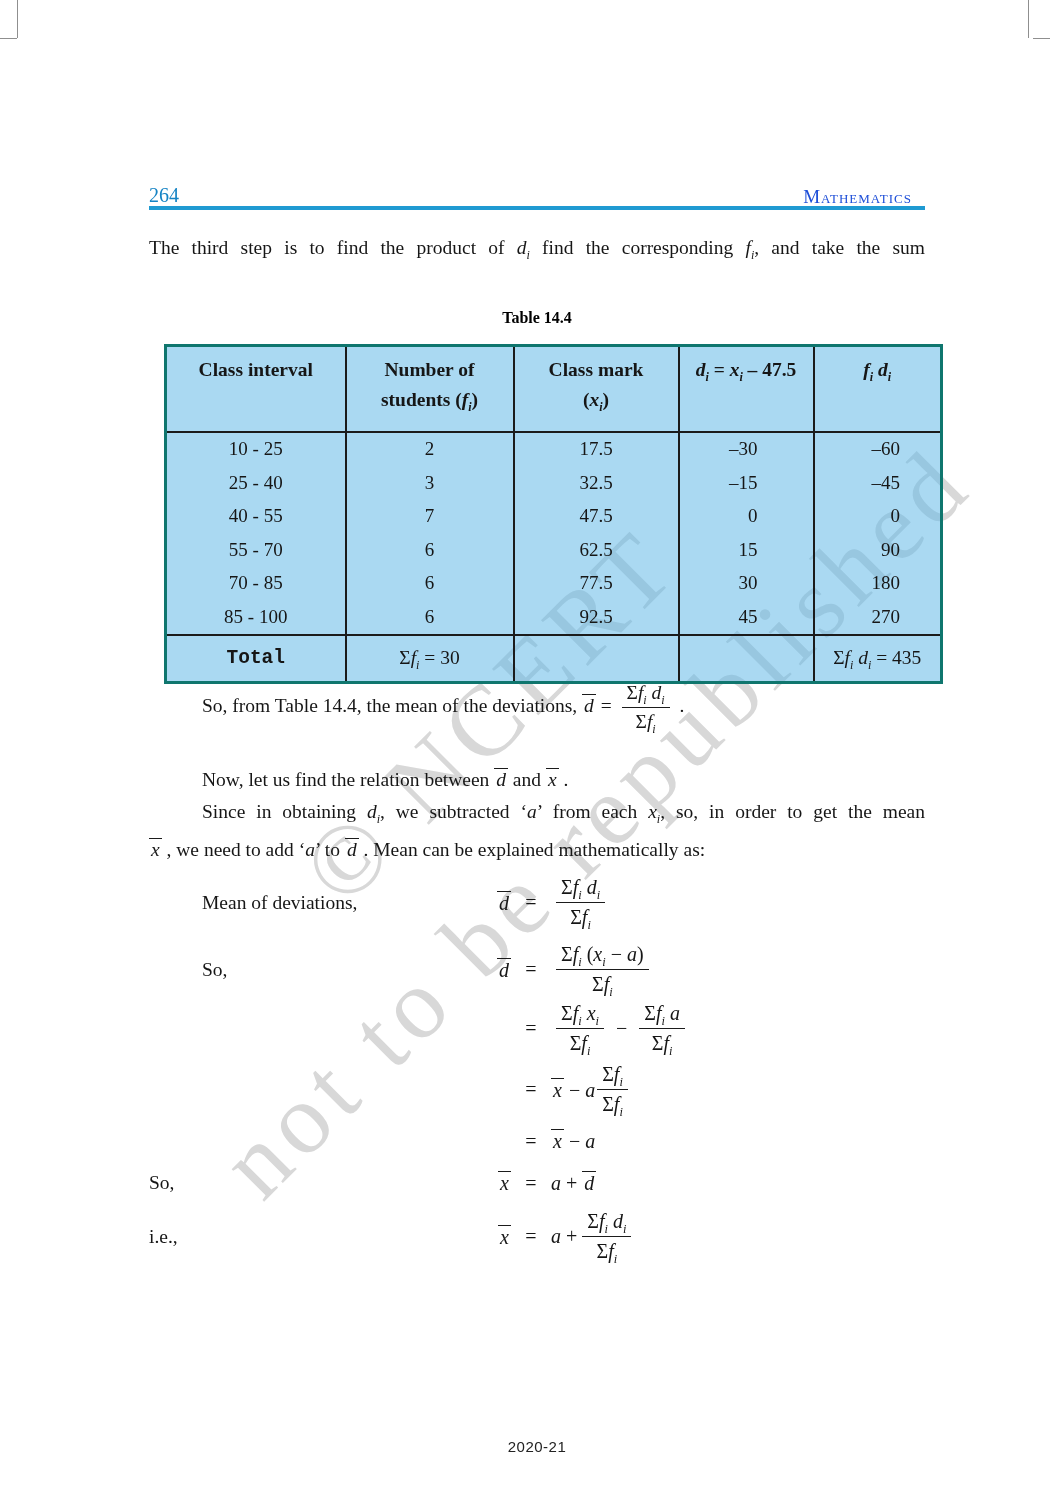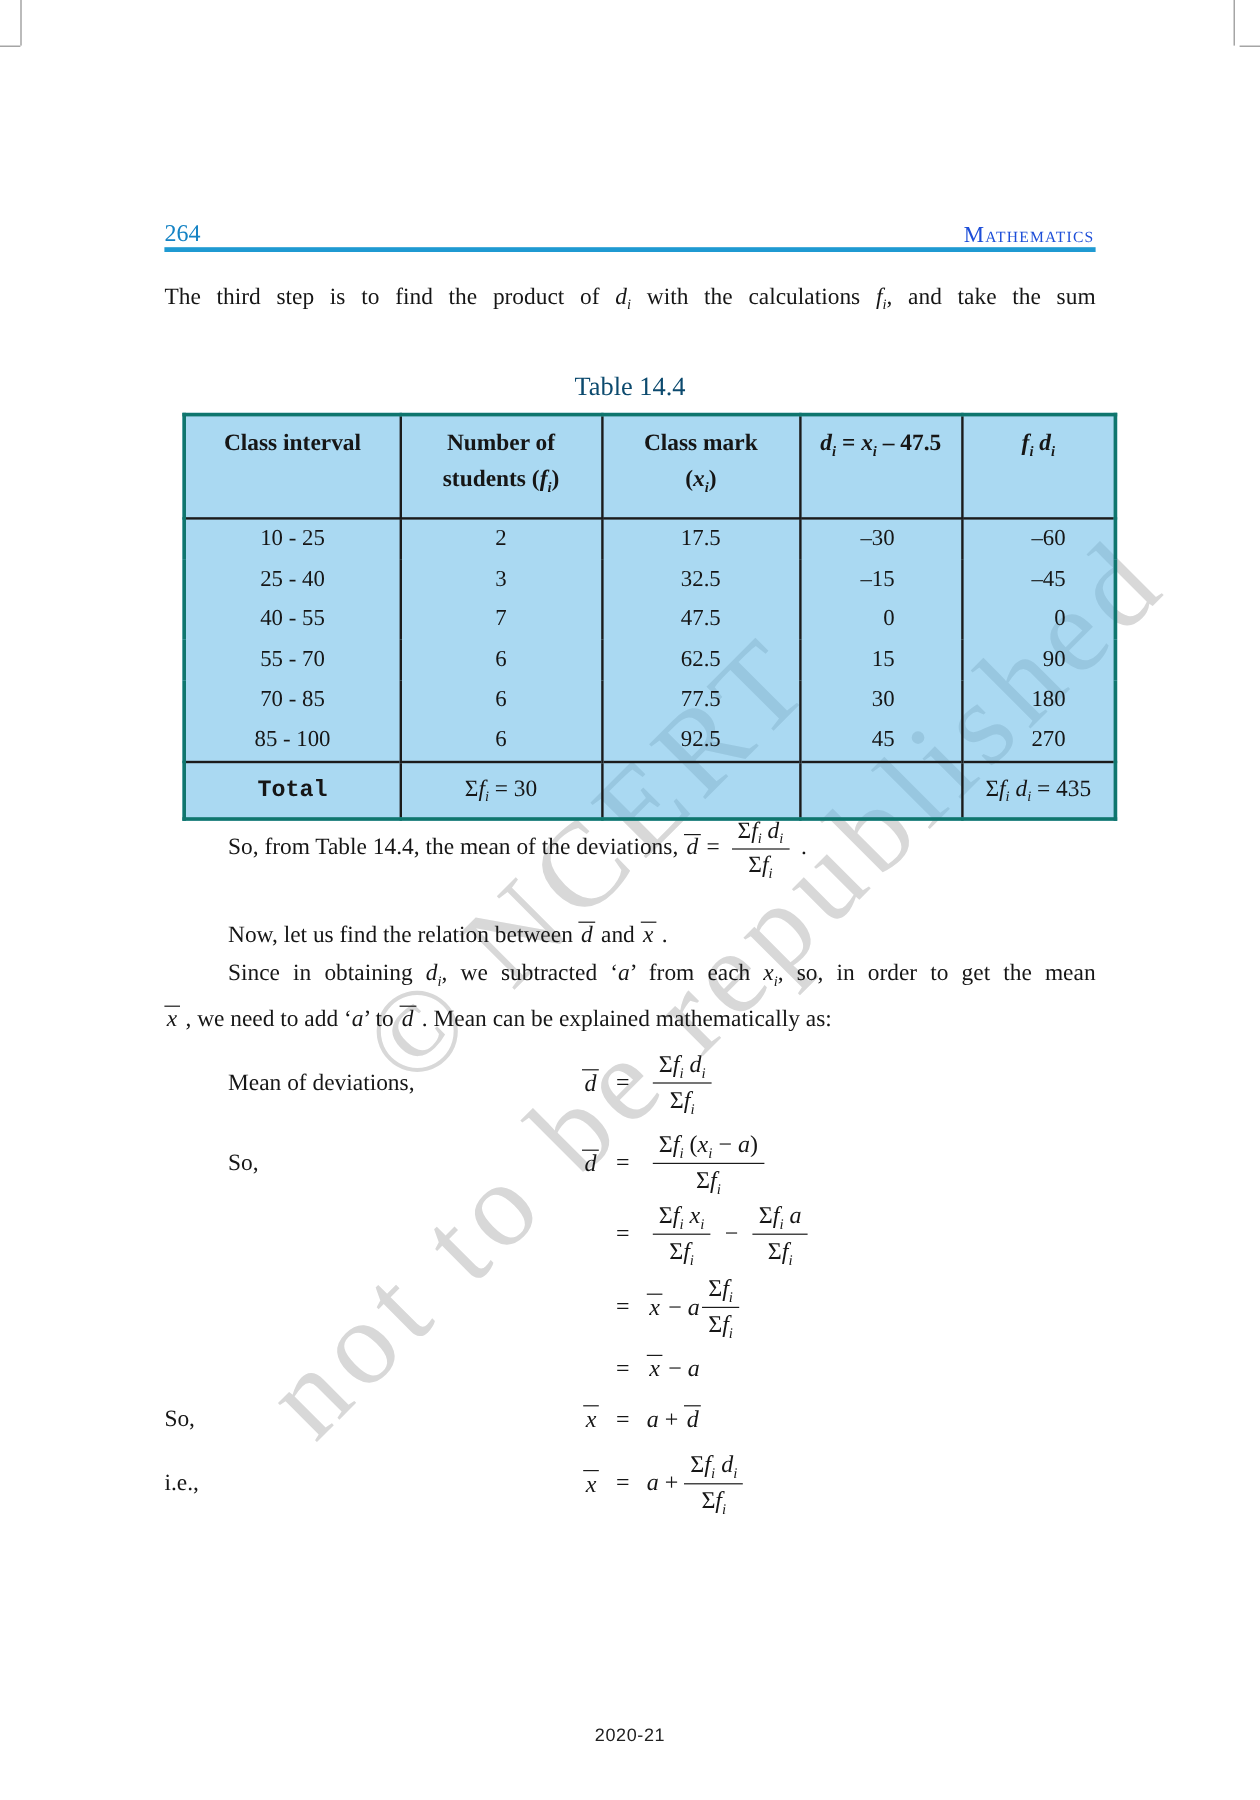--- a/index.html
+++ b/index.html
@@ -4,34 +4,34 @@
 <style>
   html,body{margin:0;padding:0;}
   body{width:1050px;height:1500px;position:relative;background:#ffffff;
        font-family:"Liberation Serif","DejaVu Serif",serif;color:#161616;}
   .page{position:absolute;inset:0;overflow:hidden;}
   
   .wm{position:absolute;left:543px;top:770px;z-index:0;
       transform:translate(-50%,-50%) rotate(-45deg);
       text-align:center;color:#d8d8d8;font-size:100px;line-height:150px;
       letter-spacing:8px;white-space:nowrap;font-family:"Liberation Serif",serif;}
-  .content{position:absolute;inset:0;z-index:1;}
+  .content{position:absolute;inset:0;z-index:1;margin-left:12px;}
   
   .crop{position:absolute;background:#8f8f8f;}
   
   .pgnum{position:absolute;left:137px;top:184px;font-size:20px;color:#1583c4;}
   .running{position:absolute;right:138px;top:186px;font-size:19px;color:#1d4ed8;
            font-variant:small-caps;letter-spacing:1px;}
   .rule{position:absolute;left:137px;top:206px;width:776px;height:4px;background:#1f9ad2;}
   
   .para{font-size:19.5px;line-height:28.5px;}
   .p1{position:absolute;left:137px;top:234px;width:776px;}
   .just{text-align:justify;text-align-last:justify;}
   .tbl-title{position:absolute;left:137px;top:309px;width:776px;text-align:center;
-             font-weight:normal;font-size:22px;color:#0c4a6e;}
+             font-weight:bold;font-size:16px;color:#000000;}
   
   table.t{position:absolute;left:152px;top:344px;width:776px;border-collapse:collapse;
           table-layout:fixed;background:rgba(100,185,232,0.55);font-size:19px;
           border:3px solid #0f766e;}
   table.t th,table.t td{border-left:2px solid #1b1b1b;border-right:2px solid #1b1b1b;}
   table.t thead th{border-bottom:2.5px solid #1b1b1b;vertical-align:top;padding-top:8px;
           font-weight:bold;font-size:19.5px;text-align:center;line-height:30px;height:86px;
           box-sizing:border-box;}
   table.t tbody td{height:29.5px;padding:2px;text-align:center;}
   table.t td.r4{text-align:right;padding-right:55px;}
@@ -81,21 +81,21 @@
     <div>not to be republished</div>
   </div>
 
   <div class="content">
 
     <div class="pgnum">264</div>
     <div class="running">Mathematics</div>
     <div class="rule"></div>
 
     <div class="para p1">
-      <div class="just"><span>The third step is to find the product of </span><span><i>d</i><sub>i</sub></span><span> with the calculations </span><span><i>f</i><sub>i</sub></span><span>, and take the sum</span></div>
+      <div class="just"><span>The third step is to find the product of </span><span><i>d</i><sub>i</sub></span><span> find the corresponding </span><span><i>f</i><sub>i</sub></span><span>, and take the sum</span></div>
     </div>
 
     <div class="tbl-title">Table 14.4</div>
 
     <table class="t">
       <colgroup>
         <col style="width:180px">
           <col style="width:168px">
           <col style="width:165px">
         <col style="width:135px">

